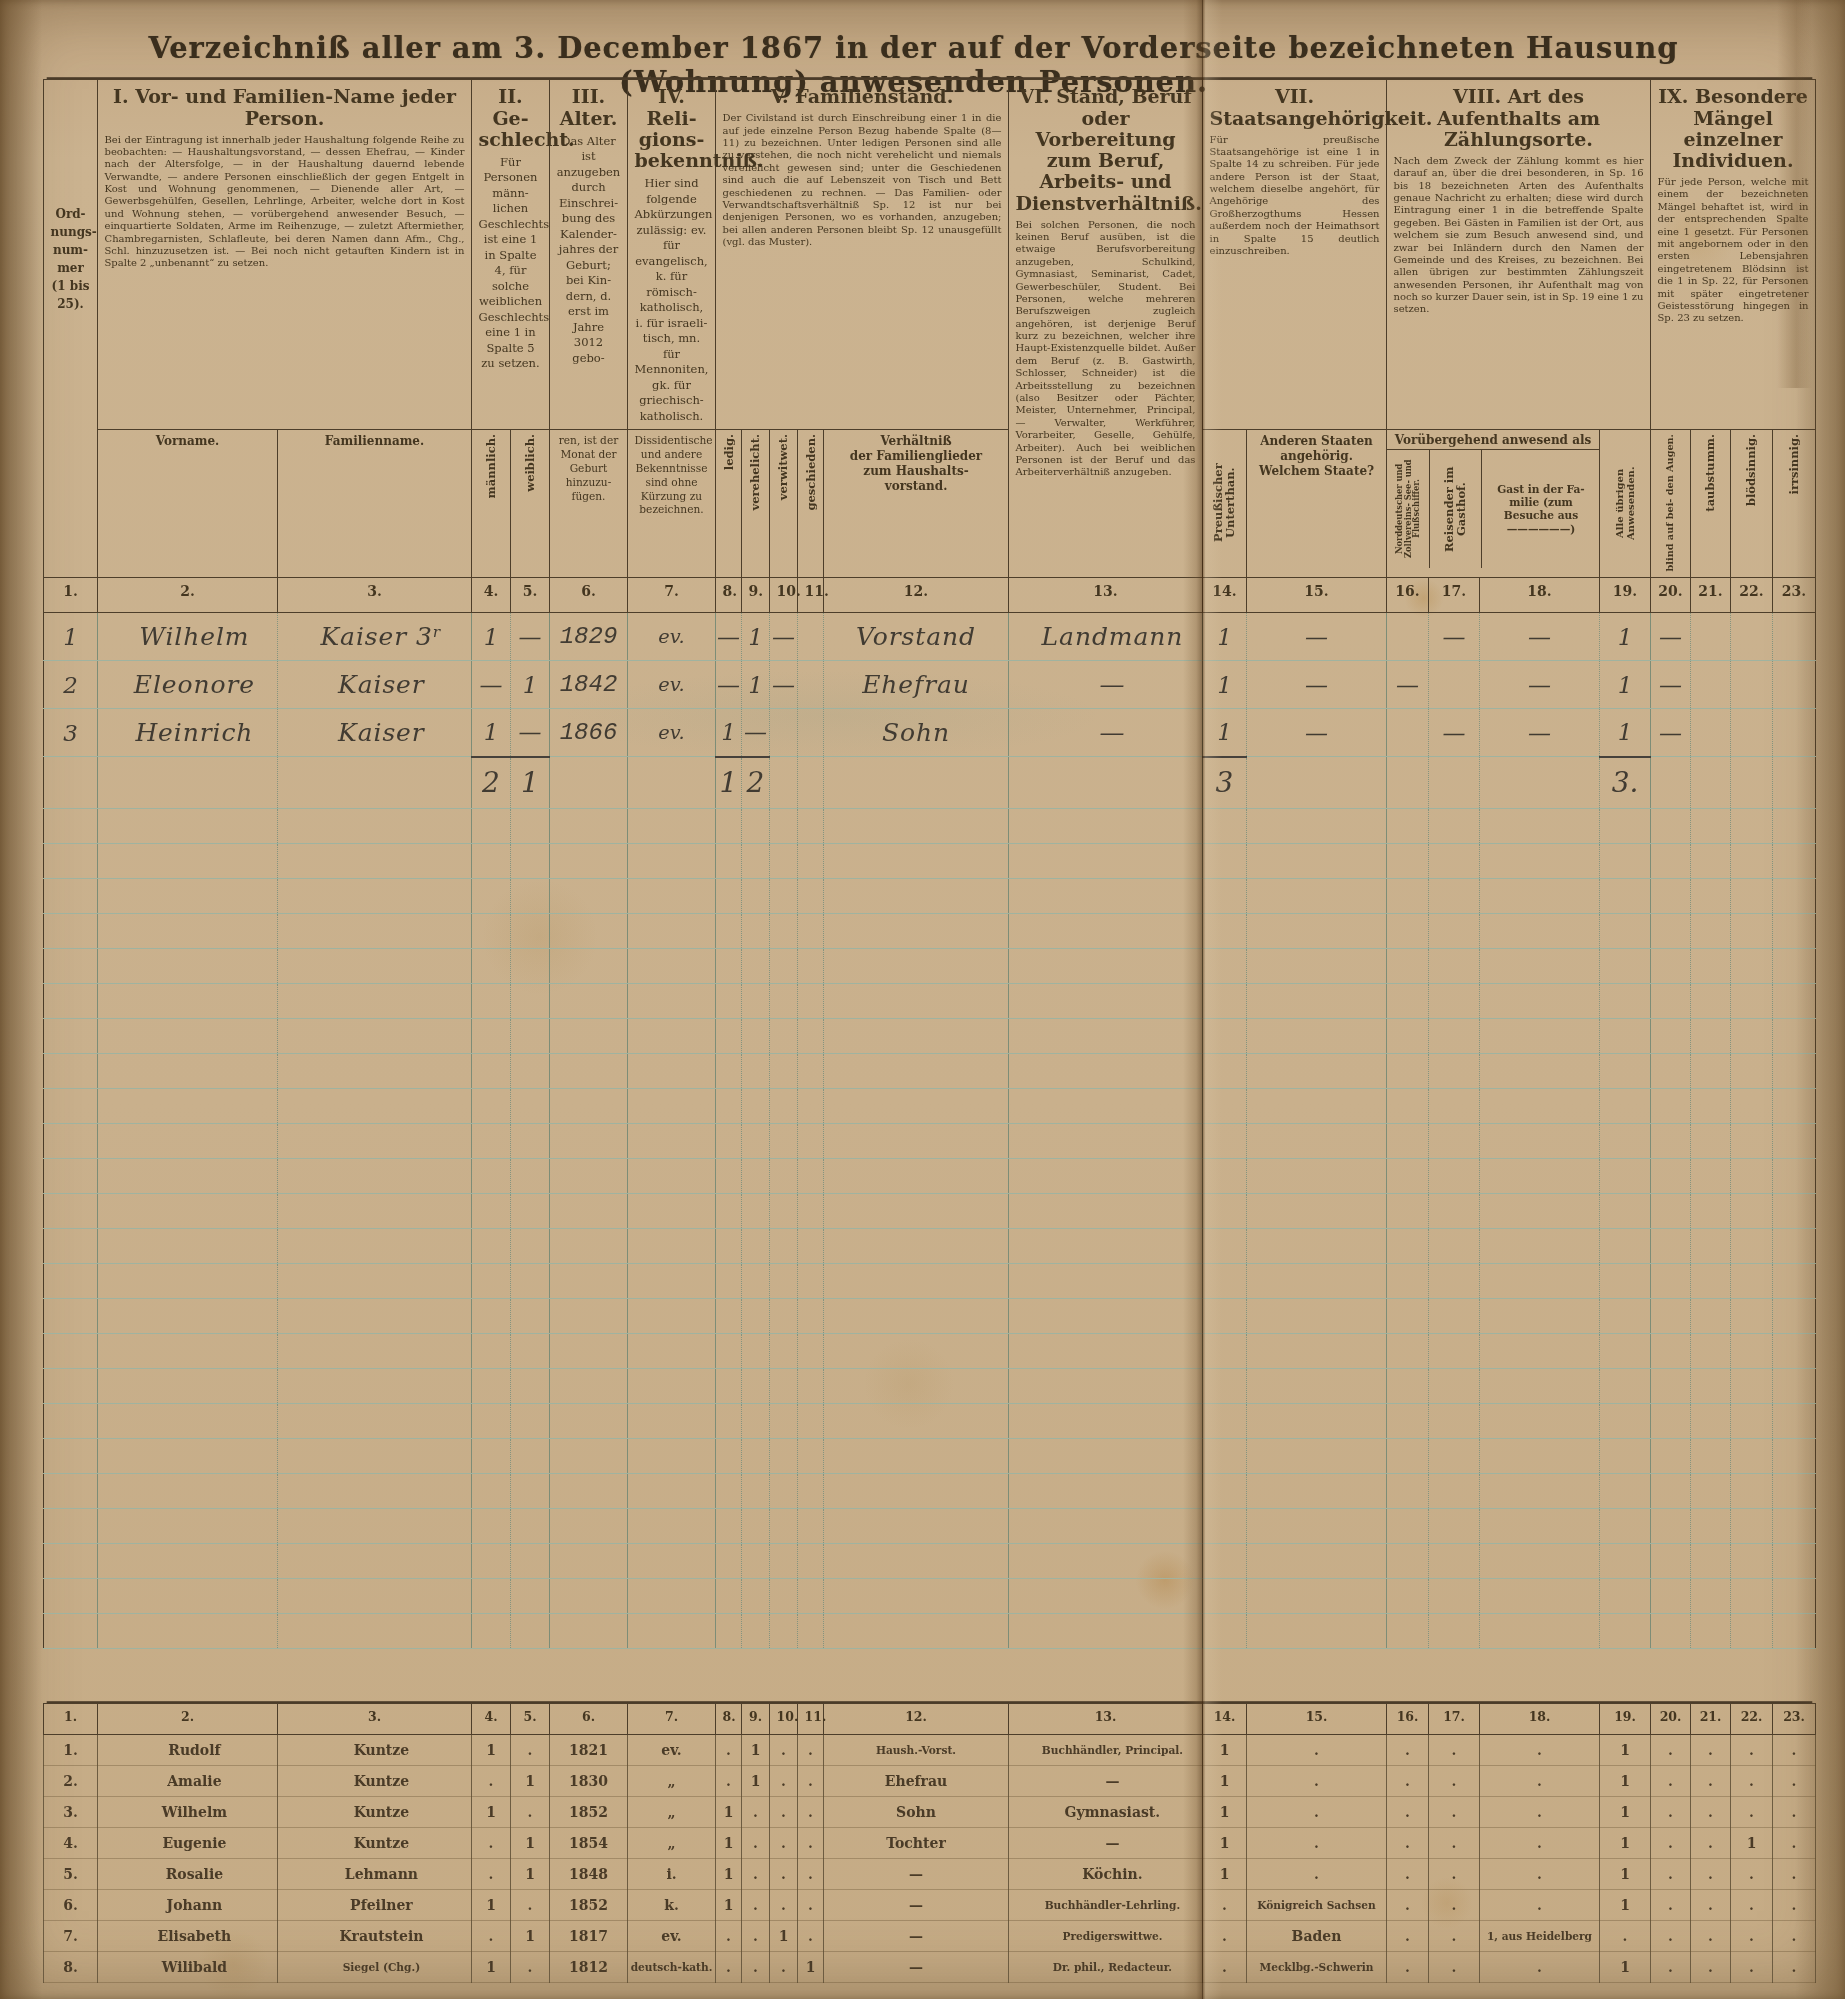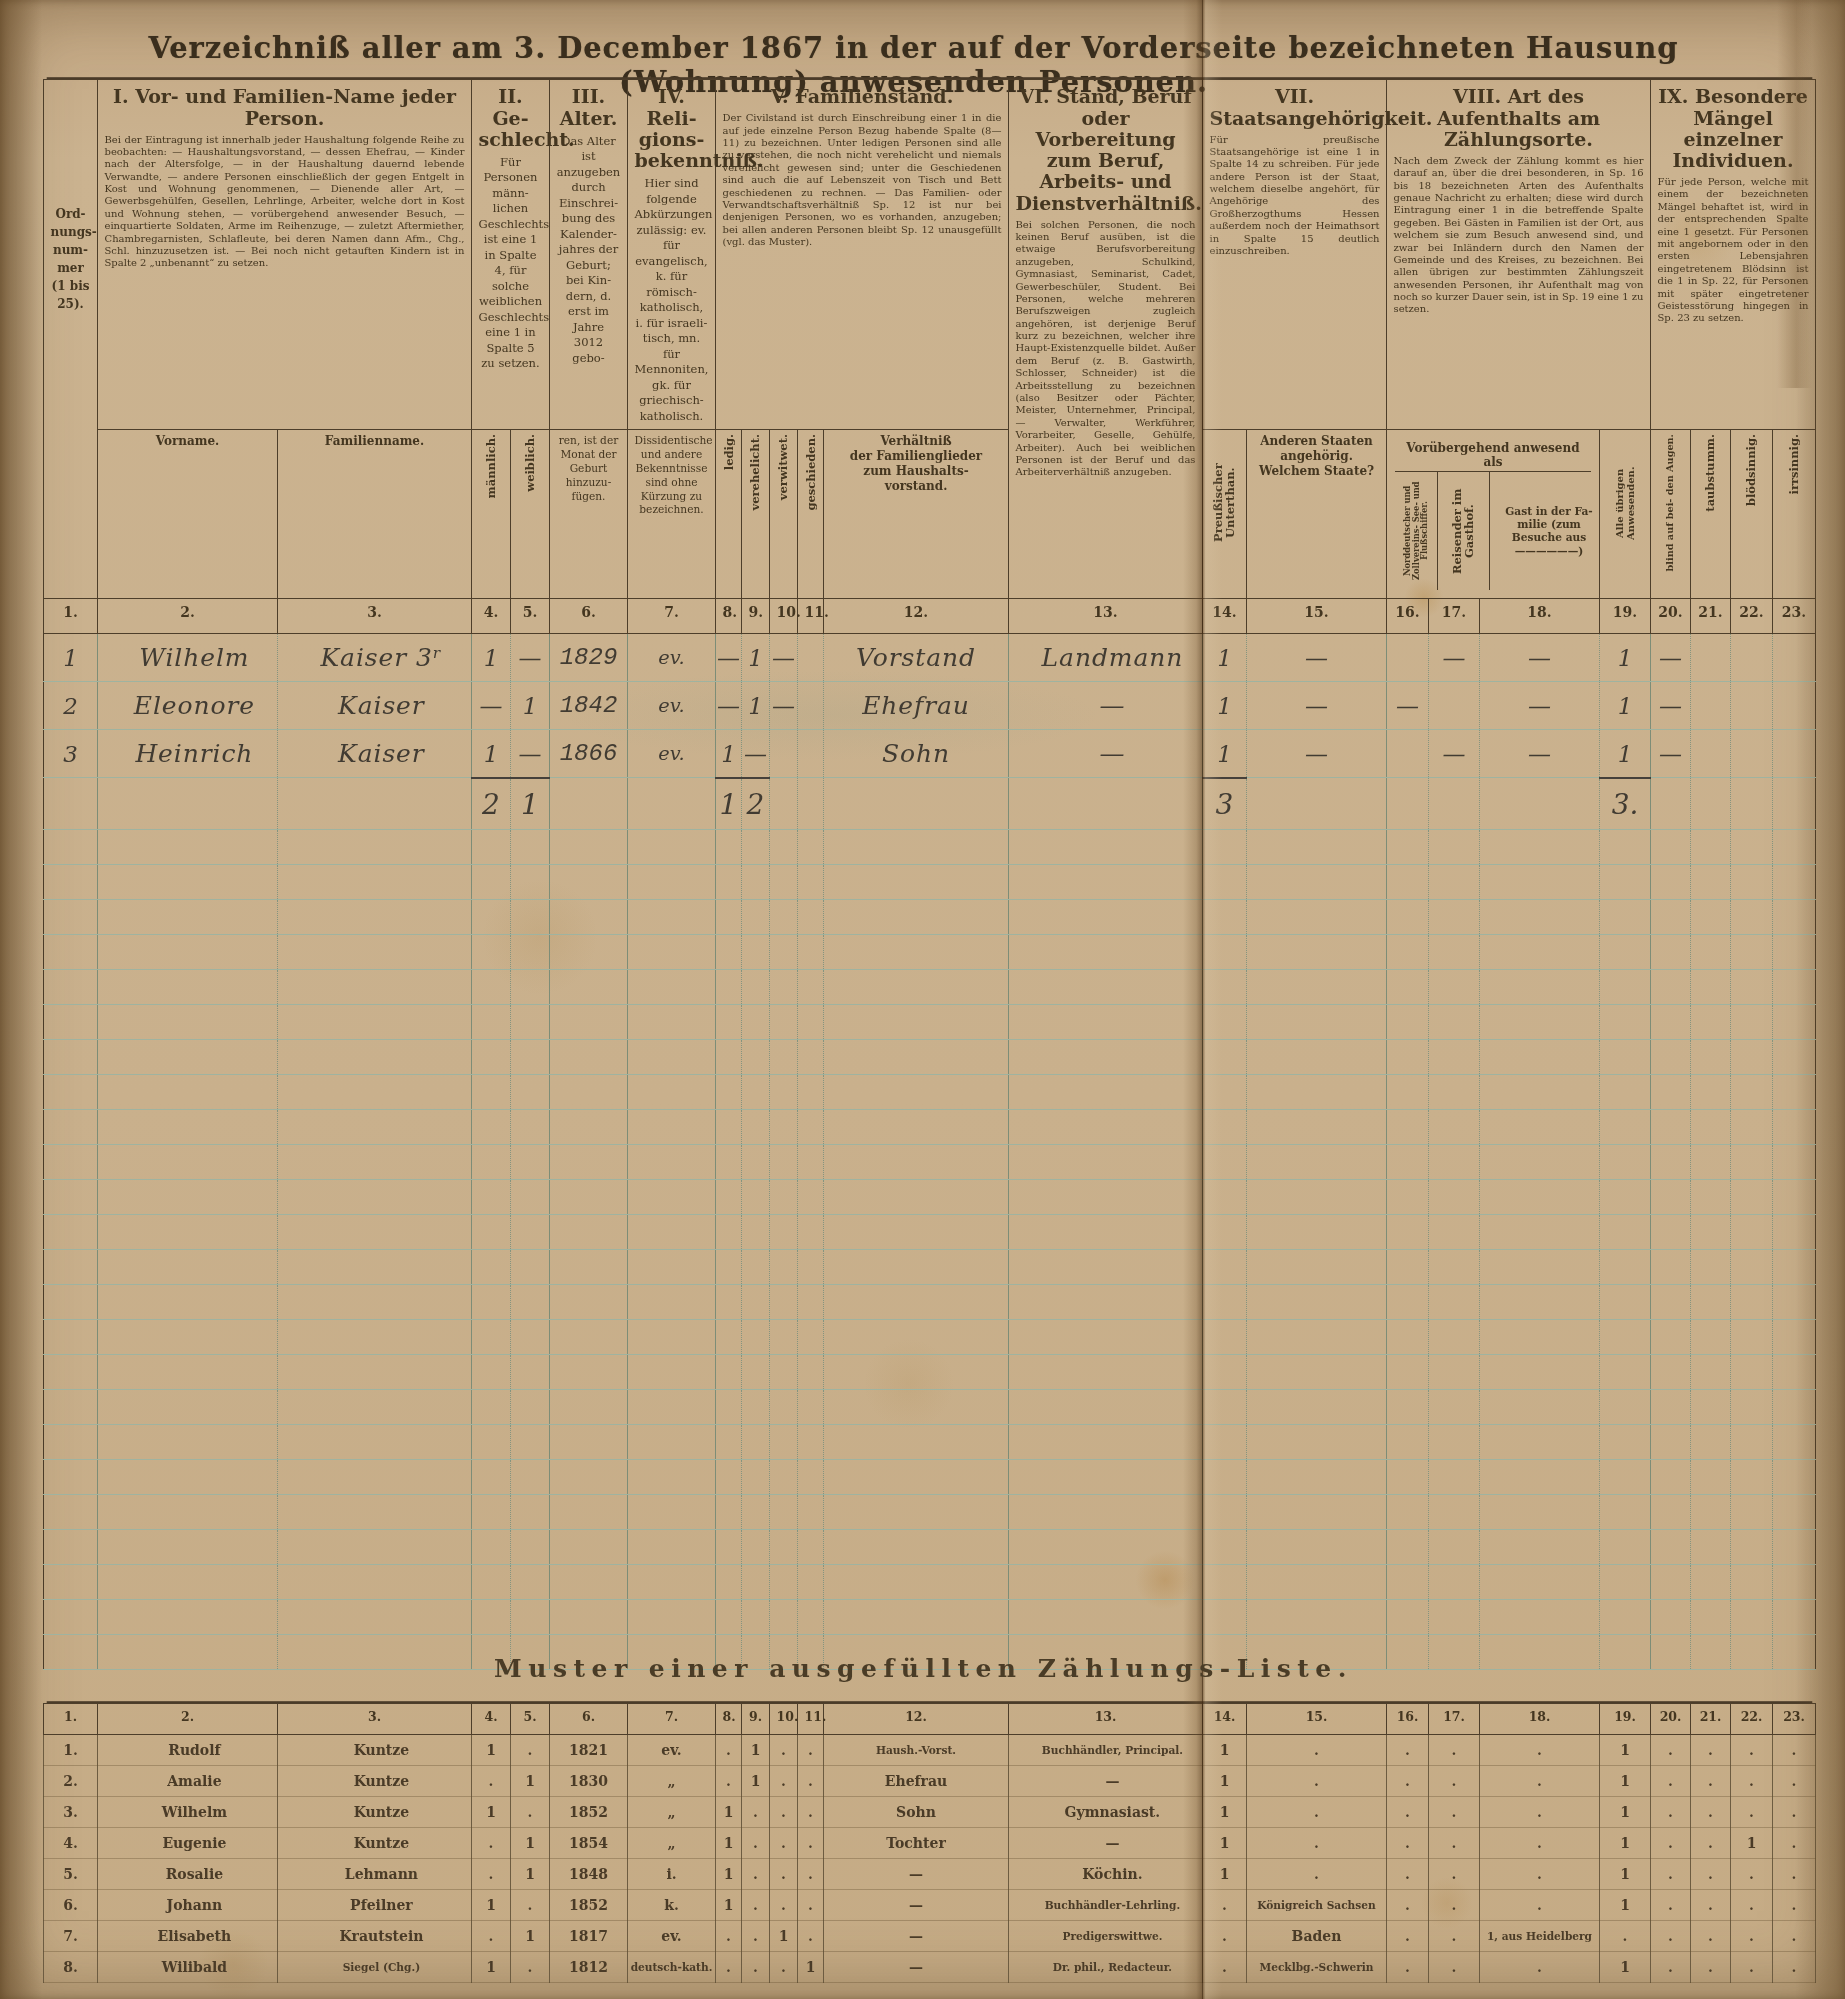--- a/index.html
+++ b/index.html
@@ -32,21 +32,21 @@
   .gnote{font-size:10px;line-height:1.24;text-align:justify;}
   .gnote.ctr{text-align:center;font-size:11.5px;line-height:1.35;}
   .slabel{font-weight:bold;font-size:12px;line-height:1.25;white-space:pre-line;}
   .contnote{font-size:10.6px;line-height:1.3;text-align:center;}
   .rot{writing-mode:vertical-rl;transform:rotate(180deg);font-weight:bold;font-size:11.5px;
     margin:0 auto;max-height:138px;line-height:1.05;}
   .rot.tiny{font-size:8.3px;}
   .rotc{vertical-align:middle;text-align:center;padding:1.8px;}
   .ordtxt{font-weight:bold;font-size:12px;white-space:pre-line;line-height:1.5;margin-top:120px;}
   .ord{vertical-align:top;}
-  .vsubtd{padding:8px !important;vertical-align:top !important;}
+  .vsubtd{padding:0 !important;vertical-align:top !important;}
   .vsub-top{font-weight:bold;font-size:12px;border-bottom:1.8px solid #4d3e2a;padding:2.8px 0;}
   .vsub-cols{display:flex;height:118px;}
   .vs{flex:0 0 auto;display:flex;align-items:center;justify-content:center;border-right:1.8px solid #4d3e2a;}
   .vs:last-child{border-right:none;}
   .vs.w16{width:42px;} .vs.w17{width:51px;} .vs.w18{width:118px;}
   
   .t.main tbody td{border-left:0.9px dotted #84947f;border-right:0.9px dotted #84947f;
     border-bottom:0.9px solid #9fb3a0;vertical-align:middle;text-align:center;overflow:hidden;}
   .t.main tbody td.mj{border-left:0.9px solid #7d8d77;}
   .r-data{height:48px;} .r-tot{height:52px;} .r-blank{height:35px;}
@@ -959,21 +959,20 @@
           <td></td>
           <td></td>
           <td class="mj"></td>
           <td></td>
           <td></td>
           <td></td>
         </tr>
       </tbody>
   </table>
 
-  <div class="mtitle">Muster einer ausgefüllten Zählungs-Liste.</div>
 
   <table class="t muster">
     <colgroup>
         <col style="width: 54px;">
         <col style="width: 180px;">
         <col style="width: 194px;">
         <col style="width: 39px;">
         <col style="width: 39px;">
         <col style="width: 78px;">
         <col style="width: 88px;">

